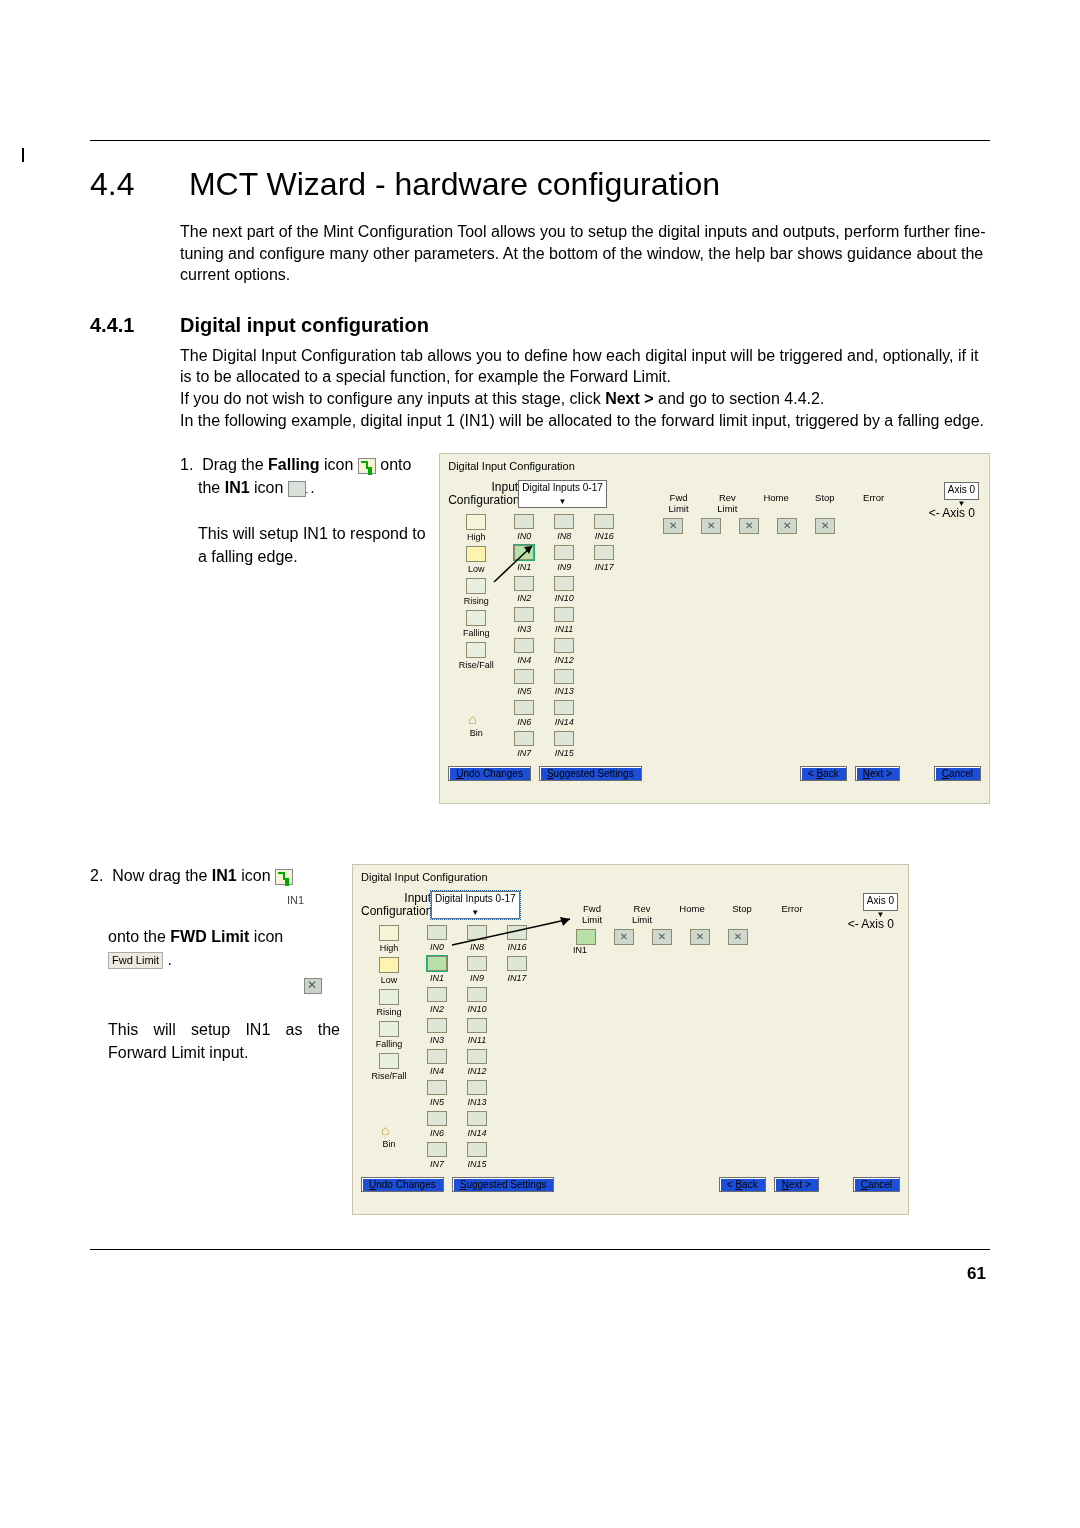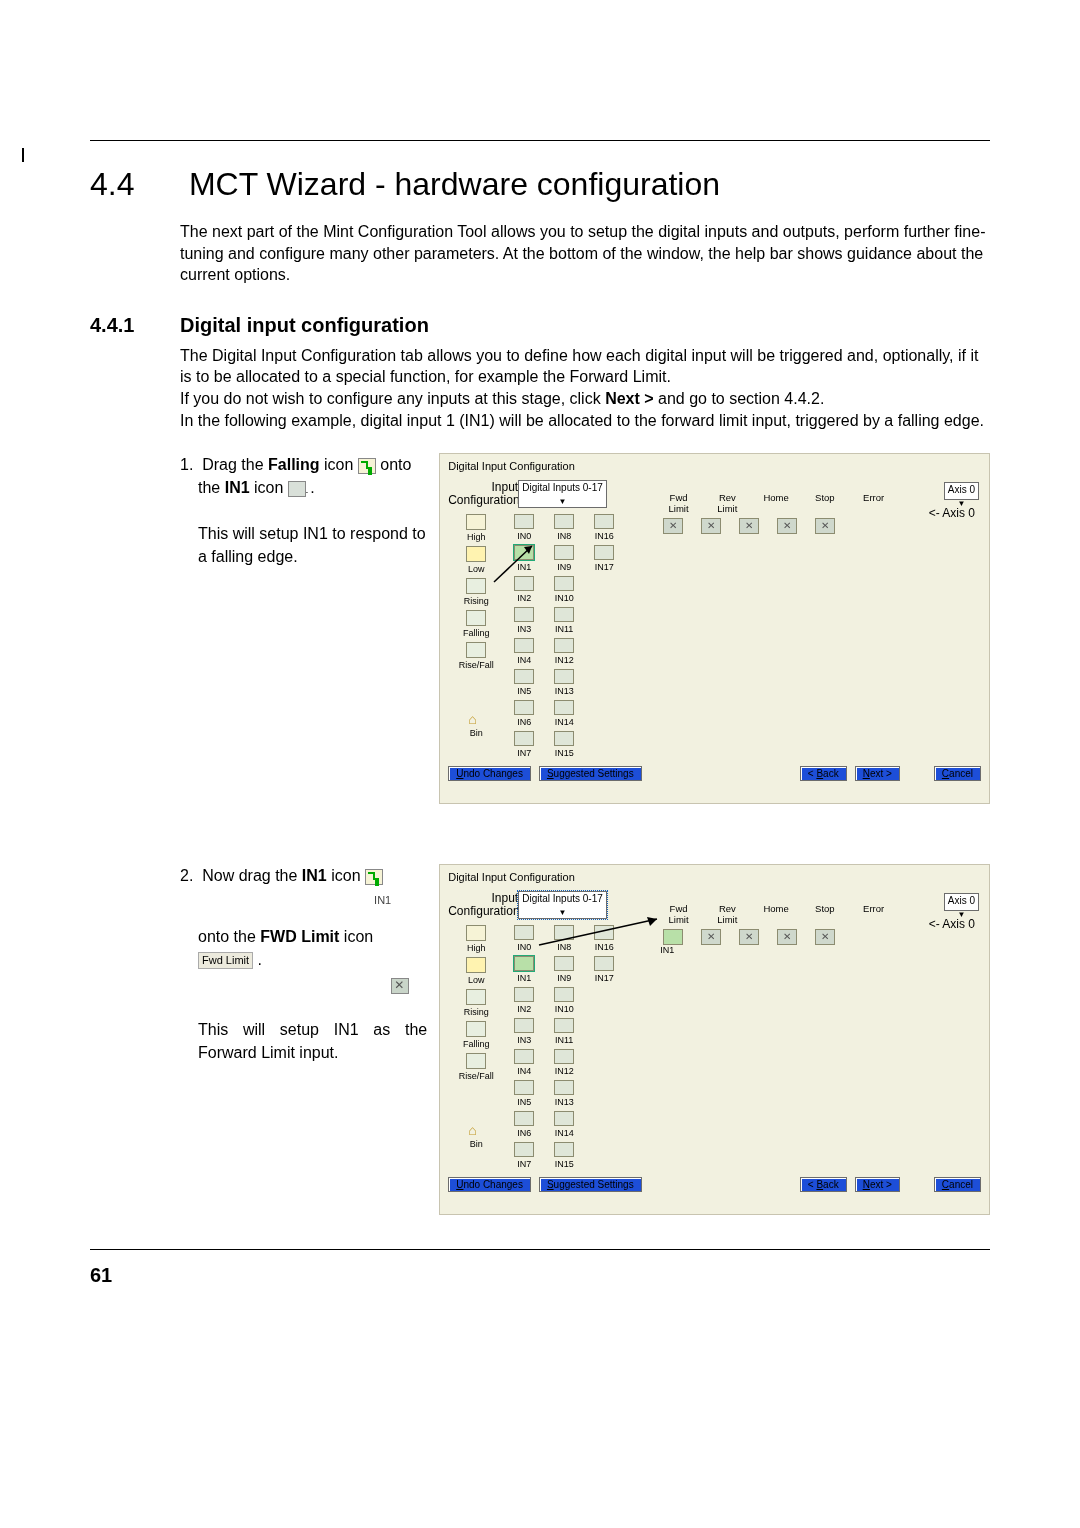--- a/index.html
+++ b/index.html
@@ -82,42 +82,42 @@
   .mock .cols { display:flex; padding:0 8px;}
   .leftcol { width:56px; display:flex; flex-direction:column; align-items:center; gap:4px; padding-top:0;}
   .leftslot { width:18px; height:14px; border:1px solid #8c8c70; background:#f6f3d6;}
   .leftslot.low { background:#fff3b0;}
   .leftslot.r { background:#e8efe0;}
   .leftlabel { font-size:9px; margin-top:-2px;}
   .bin-ico { width:16px; height:14px; background:transparent; color:#c29a2a; font-size:14px; line-height:14px;}
   .iocol { width:40px; display:flex; flex-direction:column; align-items:center; gap:4px;}
   .ioslot { width:18px; height:13px; border:1px solid #8c8c70; background:#dfe6d8;}
   .ioslot.drop { background:#b8e0a8; outline:1px solid #2a7;}
-  .iolabel { font-size:9px; margin-top:-2px;}
+  .iolabel { font-size:9px; margin-top:-2px;font-style:italic;}
   .hdr-dests { display:flex; gap:18px; padding:8px 0 0 8px; font-size:9.5px; }
   .hdr-dests .dname { width:40px; text-align:center;}
   .dest-row { display:flex; gap:18px; padding-left:8px; margin-top:4px;}
   .dest-slot { width:18px; height:14px; border:1px solid #8c8c70; background:#cfd8cc; color:#555; text-align:center; font-size:10px; line-height:13px;}
   .dest-slot.set { background:#b8e0a8; color:#1a6;}
   .dest-row-lbl { font-size:9px; padding-left:5px;}
 
   .axis-box { position:absolute; top:28px; right:10px; display:flex; align-items:center; gap:6px; font-size:10px;}
   .axis-box .dd { height:14px;}
   .axis-link { position:absolute; top:52px; right:14px; font-size:12px; color:#000;}
 
   .btn-row { display:flex; gap:8px; padding:8px 8px 0 8px; align-items:center;}
   .btn-row .rspace { flex:1;}
   .wbtn { border:1px solid #6c6c6c; background:#1d4ed8; padding:1px 7px; font-size:10px; box-shadow: 1px 1px 0 #fff inset; }
   .wbtn .ul { text-decoration:underline;}
 
   .bottom-rule {
     border-top:1.5px solid #000;
     margin: 34px 0 14px 0;
   }
-  .pgnum { font-size:20px; font-weight:bold; padding-right:4px;}
+  .pgnum { text-align:right; font-size:17px; font-weight:bold; padding-right:4px;}
   .left-margin-mark { position:absolute; left:22px; top:148px; width:2px; height:14px; background:#000;}
 </style>
 </head>
 <body>
 
 <div class="page">
   <div class="left-margin-mark"></div>
   <div class="top-rule"></div>
 
   <h1>
@@ -260,21 +260,21 @@
         <div class="wbtn"><span class="ul">S</span>uggested Settings</div>
         <div class="rspace"></div>
         <div class="wbtn">&lt; <span class="ul">B</span>ack</div>
         <div class="wbtn"><span class="ul">N</span>ext &gt;</div>
         <div style="width:18px;"></div>
         <div class="wbtn"><span class="ul">C</span>ancel</div>
       </div>
     </div>
   </div>
 
-  <div class="step-row" style="margin-left:90px; margin-top:60px;">
+  <div class="step-row" style="margin-top:60px;">
     <div class="step-text">
       <div>
         <span>2.</span>&nbsp;
         <span>Now drag the </span><span class="bold">IN1</span><span> icon </span>
         <span class="inline-ico fall"></span>
       </div>
       <div style="text-align:right; padding-right:36px;"><span class="mini-label" style="display:inline;">IN1</span></div>
       <div style="margin-top:14px; margin-left:18px;">
         <span>onto the </span><span class="bold">FWD Limit</span><span> icon </span>
         <span class="fwd-limit-chip">Fwd Limit</span><span> .</span>

